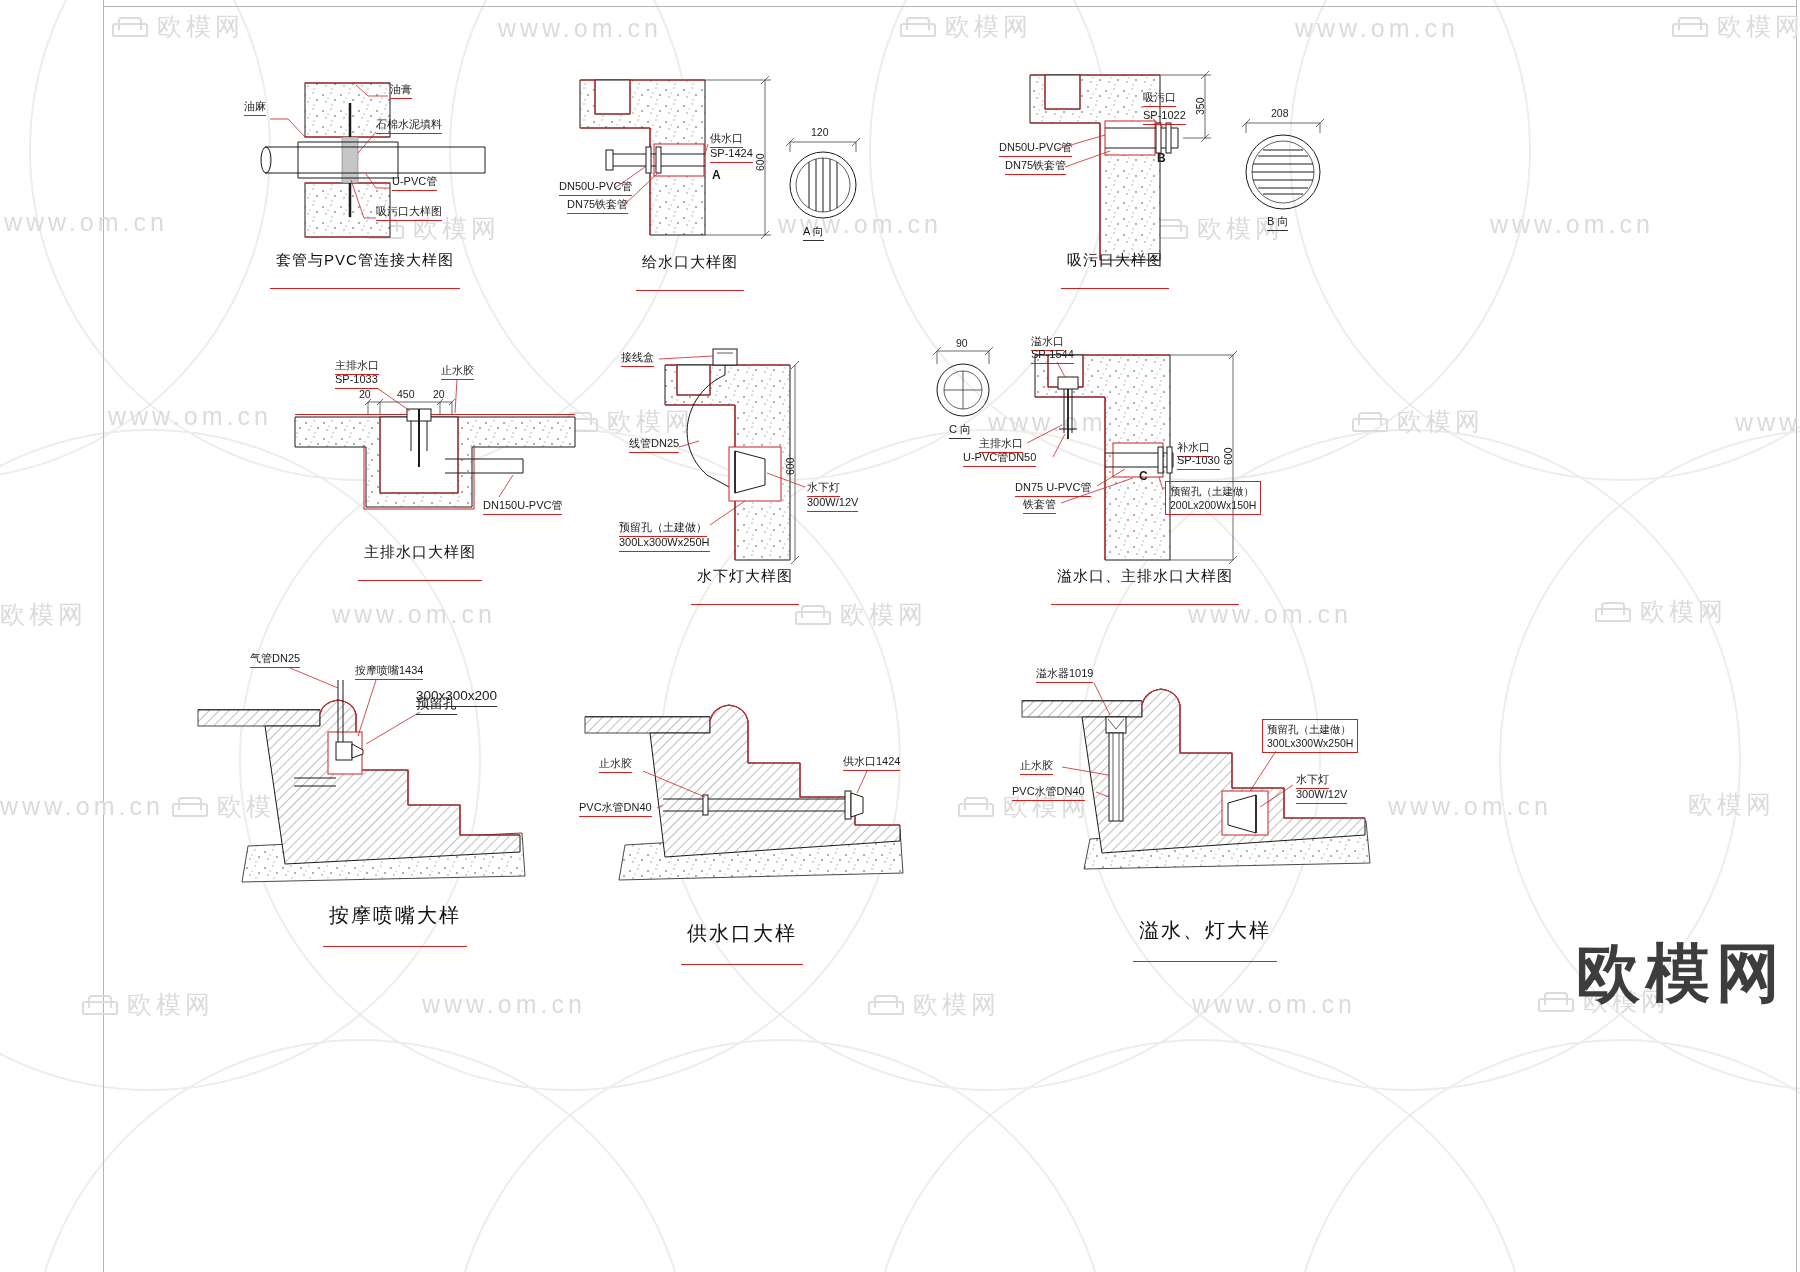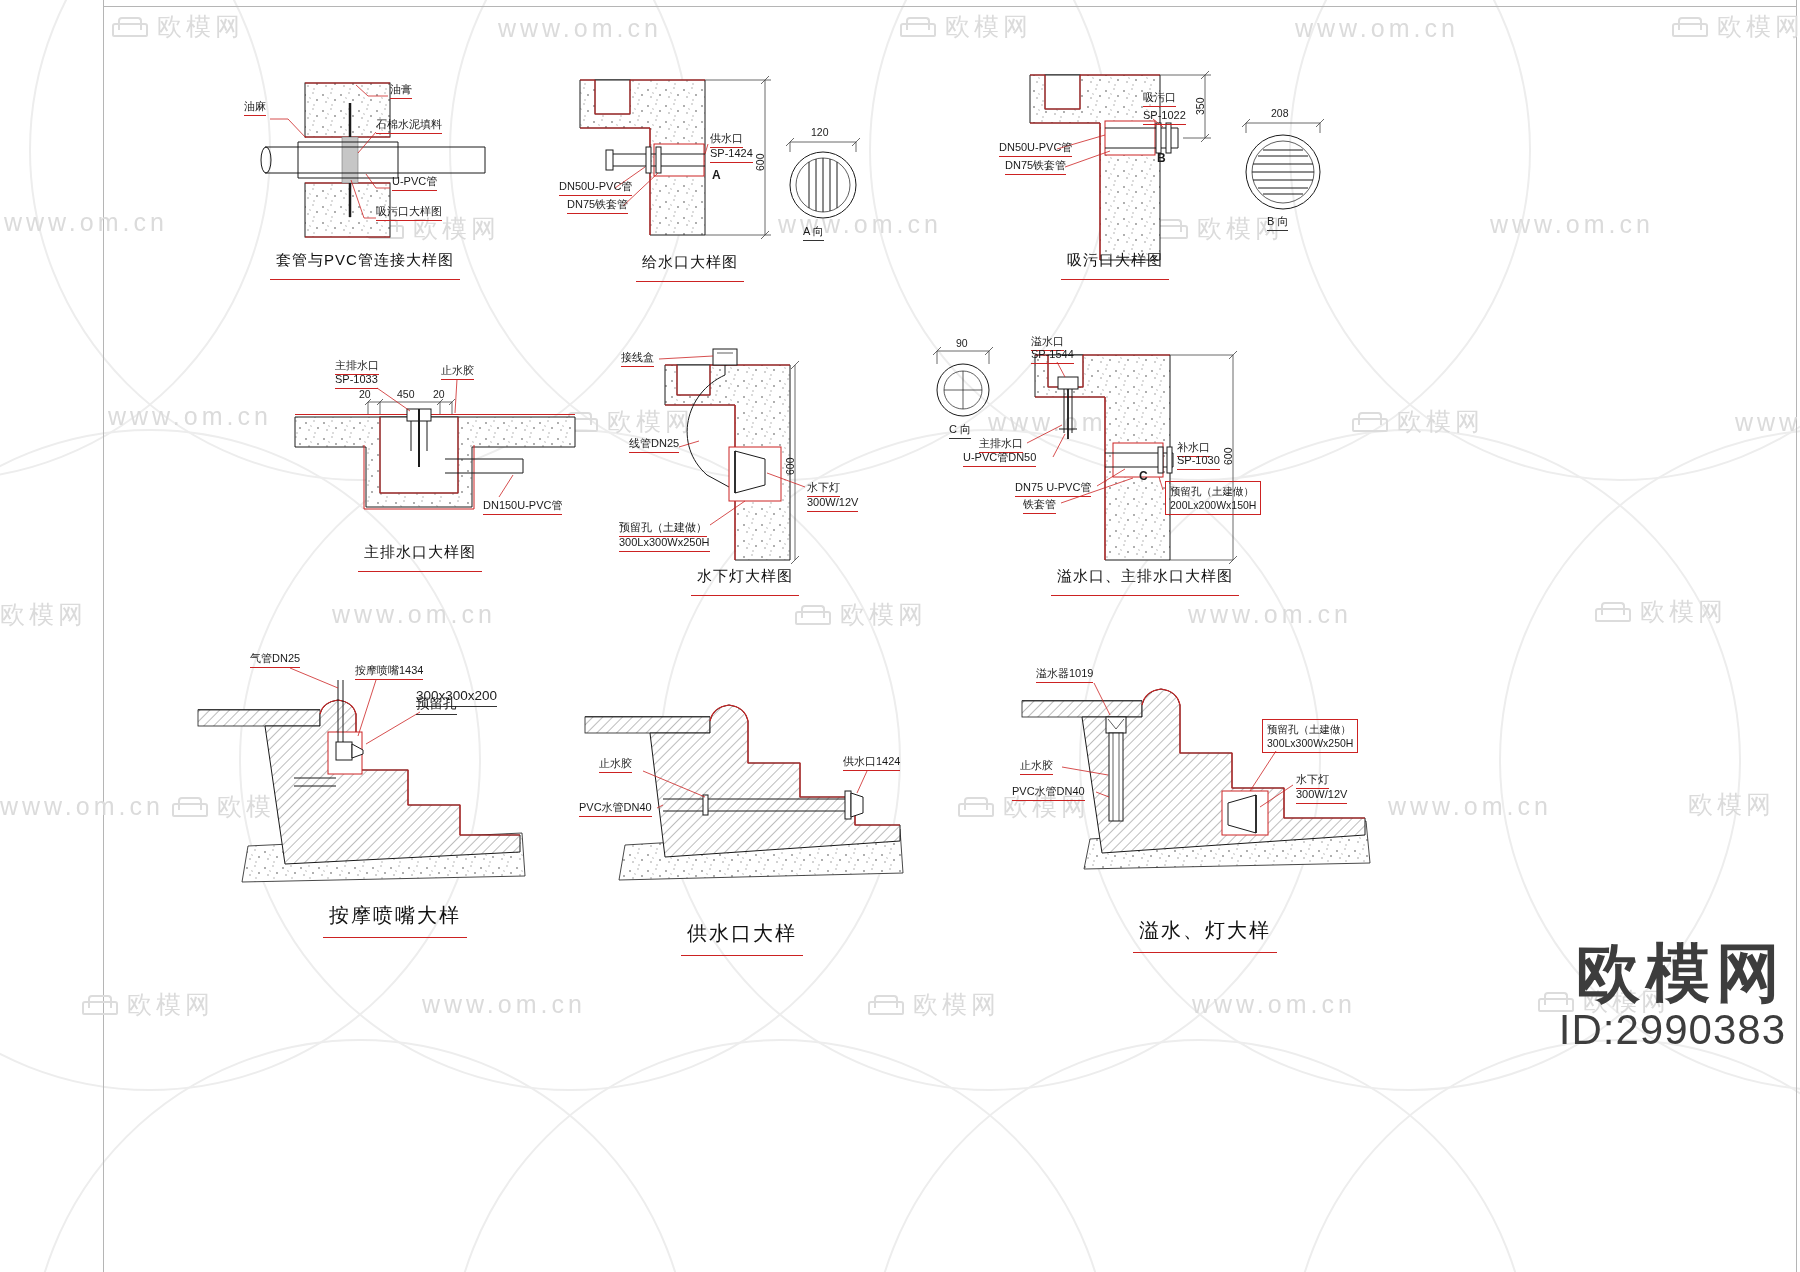--- a/index.html
+++ b/index.html
@@ -17,21 +17,21 @@
   .lbl{position:absolute;font-size:11px;line-height:1.25;color:#1a1a1a;white-space:nowrap;z-index:3}
   .u-r{border-bottom:1px solid #cc2222;padding-bottom:1px}
   .u-b{border-bottom:1px solid #333;padding-bottom:1px}
   .lbl-lg{font-size:13.5px}
   .mk{position:absolute;font-size:12px;font-weight:bold;color:#1a1a1a;z-index:3}
   .dim{position:absolute;font-size:10.5px;color:#222;z-index:3;white-space:nowrap}
   .dimv{transform:rotate(-90deg);transform-origin:left top}
   .lblbox{position:absolute;border:1px solid #cc2222;padding:2px 4px;font-size:10.5px;line-height:1.35;color:#1a1a1a;white-space:nowrap;z-index:3}
   .lblbox span{display:block}
   .ptitle{position:absolute;text-align:center;font-size:15px;color:#111;letter-spacing:1px;z-index:3}
-  .ptitle>span{border-bottom:1.5px solid #cc2222;padding:0 6px 11px}
+  .ptitle>span{border-bottom:1.5px solid #cc2222;padding:0 6px 20px}
   .ptitle.lg{font-size:20px;letter-spacing:2px}
   #brand{position:absolute;right:14px;top:930px;font-size:64px;font-weight:bold;color:#3d3d3d;letter-spacing:6px;z-index:4}
   #fid{position:absolute;right:14px;top:1006px;font-size:42px;color:#3d3d3d;letter-spacing:1px;z-index:4}
 </style>
 </head>
 <body>
 
 <div id="sheet">
 
   <svg width="0" height="0" style="position:absolute">
@@ -562,15 +562,14 @@
     <div class="lblbox" style="left:252px;top:64px">
       <span>预留孔（土建做）</span>
         <span>300Lx300Wx250H</span>
     </div>
     <span class="lbl u-r" style="left:286px;top:118px">水下灯</span>
     <span class="lbl u-r" style="left:286px;top:133px">300W/12V</span>
     <div class="ptitle lg" style="left:45px;width:300px;top:262px"><span>溢水、灯大样</span></div>
   </div>
 
   <div id="brand">欧模网</div>
-  <div id="fid">ID:2990383</div>
 
 </div>
 
 </body></html>

